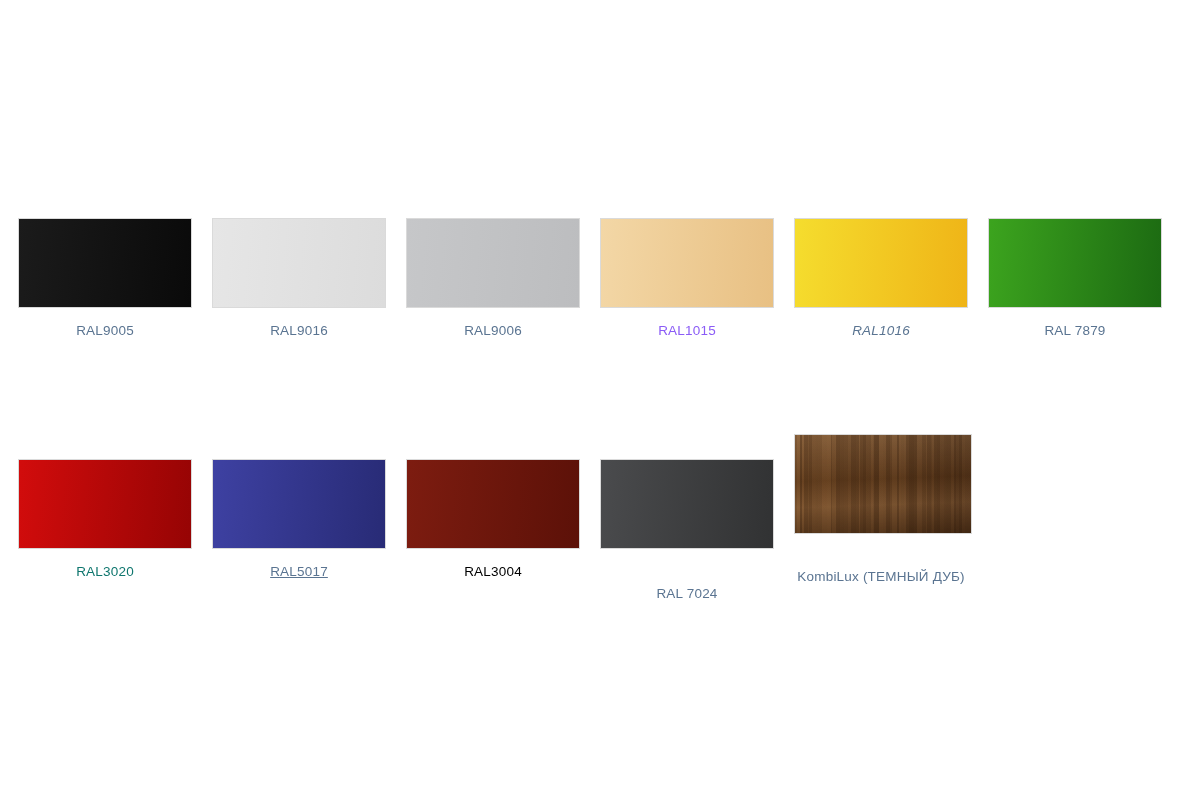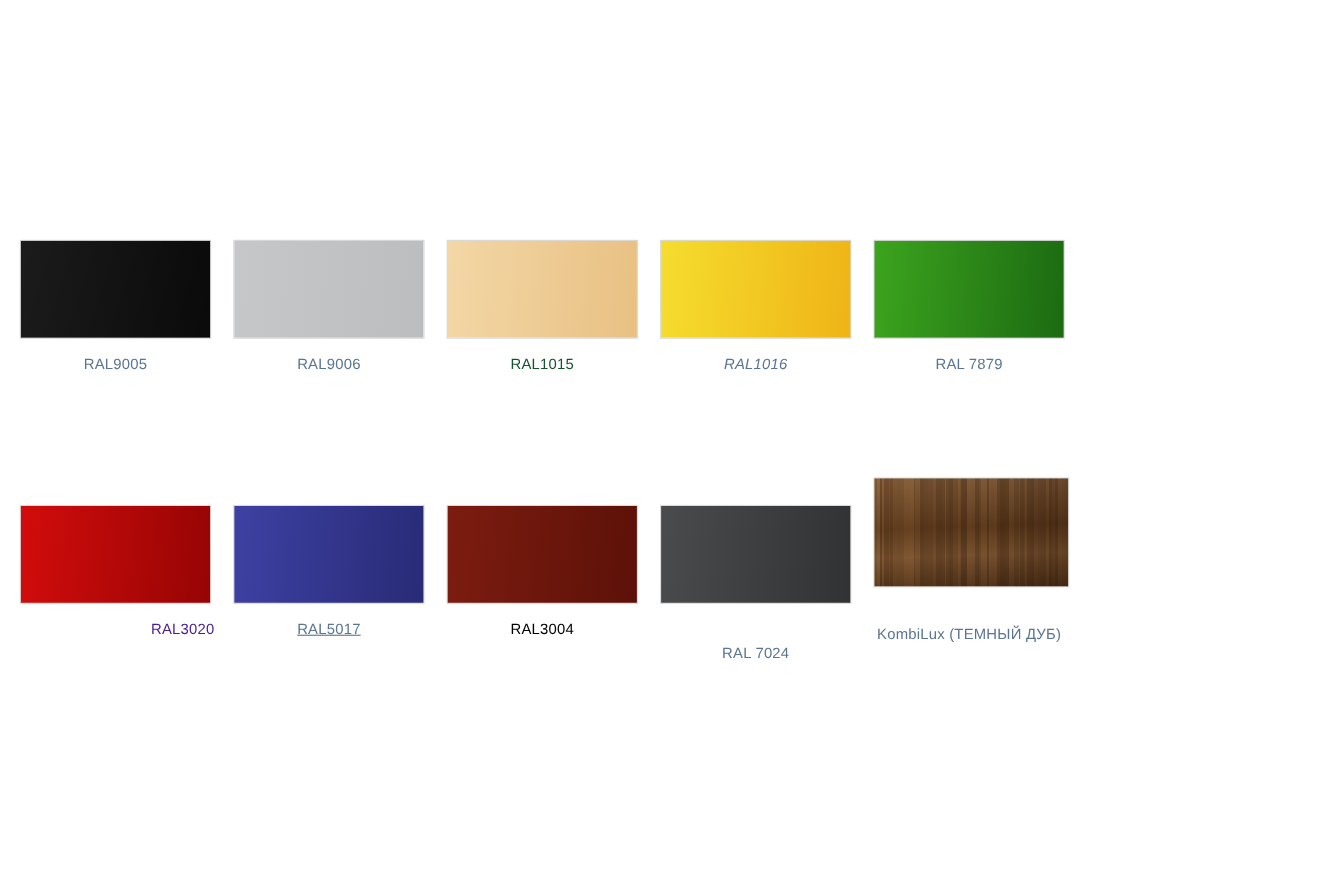--- a/index.html
+++ b/index.html
@@ -87,48 +87,52 @@
 <div id="palette">
   <div class="swatch-grid">
 
     <div class="swatch-row row-1">
 
       <div class="swatch-cell">
         <div class="swatch-chip" style="background: linear-gradient(95deg, rgb(27, 27, 27) 0%, rgb(10, 10, 10) 100%);"></div>
         <div class="swatch-label" style="color: rgb(90, 116, 145);">RAL9005</div>
       </div>
 
+      <div class="swatch-cell">
+        <div class="swatch-chip" style="background: linear-gradient(95deg, rgb(230, 230, 230) 0%, rgb(220, 220, 220) 100%);"></div>
+        <div class="swatch-label" style="color: rgb(90, 116, 145);">RAL9016</div>
+      </div>
 
       <div class="swatch-cell">
         <div class="swatch-chip" style="background: linear-gradient(95deg, rgb(198, 199, 201) 0%, rgb(188, 189, 191) 100%);"></div>
         <div class="swatch-label" style="color: rgb(90, 116, 145);">RAL9006</div>
       </div>
 
       <div class="swatch-cell">
         <div class="swatch-chip" style="background: linear-gradient(95deg, rgb(243, 215, 166) 0%, rgb(232, 192, 131) 100%);"></div>
-        <div class="swatch-label" style="color: #14532d;">RAL1015</div>
+        <div class="swatch-label" style="color: #8b5cf6;">RAL1015</div>
       </div>
 
       <div class="swatch-cell">
         <div class="swatch-chip" style="background: linear-gradient(95deg, rgb(245, 221, 46) 0%, rgb(239, 180, 23) 100%);"></div>
         <div class="swatch-label" style="color: rgb(90, 116, 145); font-style: italic;">RAL1016</div>
       </div>
 
       <div class="swatch-cell">
         <div class="swatch-chip" style="background: linear-gradient(95deg, rgb(60, 164, 30) 0%, rgb(28, 106, 18) 100%);"></div>
         <div class="swatch-label" style="color: rgb(90, 116, 145);">RAL 7879</div>
       </div>
 
     </div>
 
     <div class="swatch-row row-2">
 
       <div class="swatch-cell">
         <div class="swatch-chip" style="background: linear-gradient(95deg, rgb(210, 12, 12) 0%, rgb(150, 4, 4) 100%);"></div>
-        <div class="swatch-label" style="color: #4c1d95; text-align: right;">RAL3020</div>
+        <div class="swatch-label" style="color: #0f766e;">RAL3020</div>
       </div>
 
       <div class="swatch-cell">
         <div class="swatch-chip" style="background: linear-gradient(95deg, rgb(62, 65, 162) 0%, rgb(40, 43, 118) 100%);"></div>
         <div class="swatch-label" style="color: rgb(90, 116, 145); text-decoration: underline;">RAL5017</div>
       </div>
 
       <div class="swatch-cell">
         <div class="swatch-chip" style="background: linear-gradient(95deg, rgb(125, 28, 16) 0%, rgb(92, 17, 8) 100%);"></div>
         <div class="swatch-label" style="color: #000000;">RAL3004</div>

